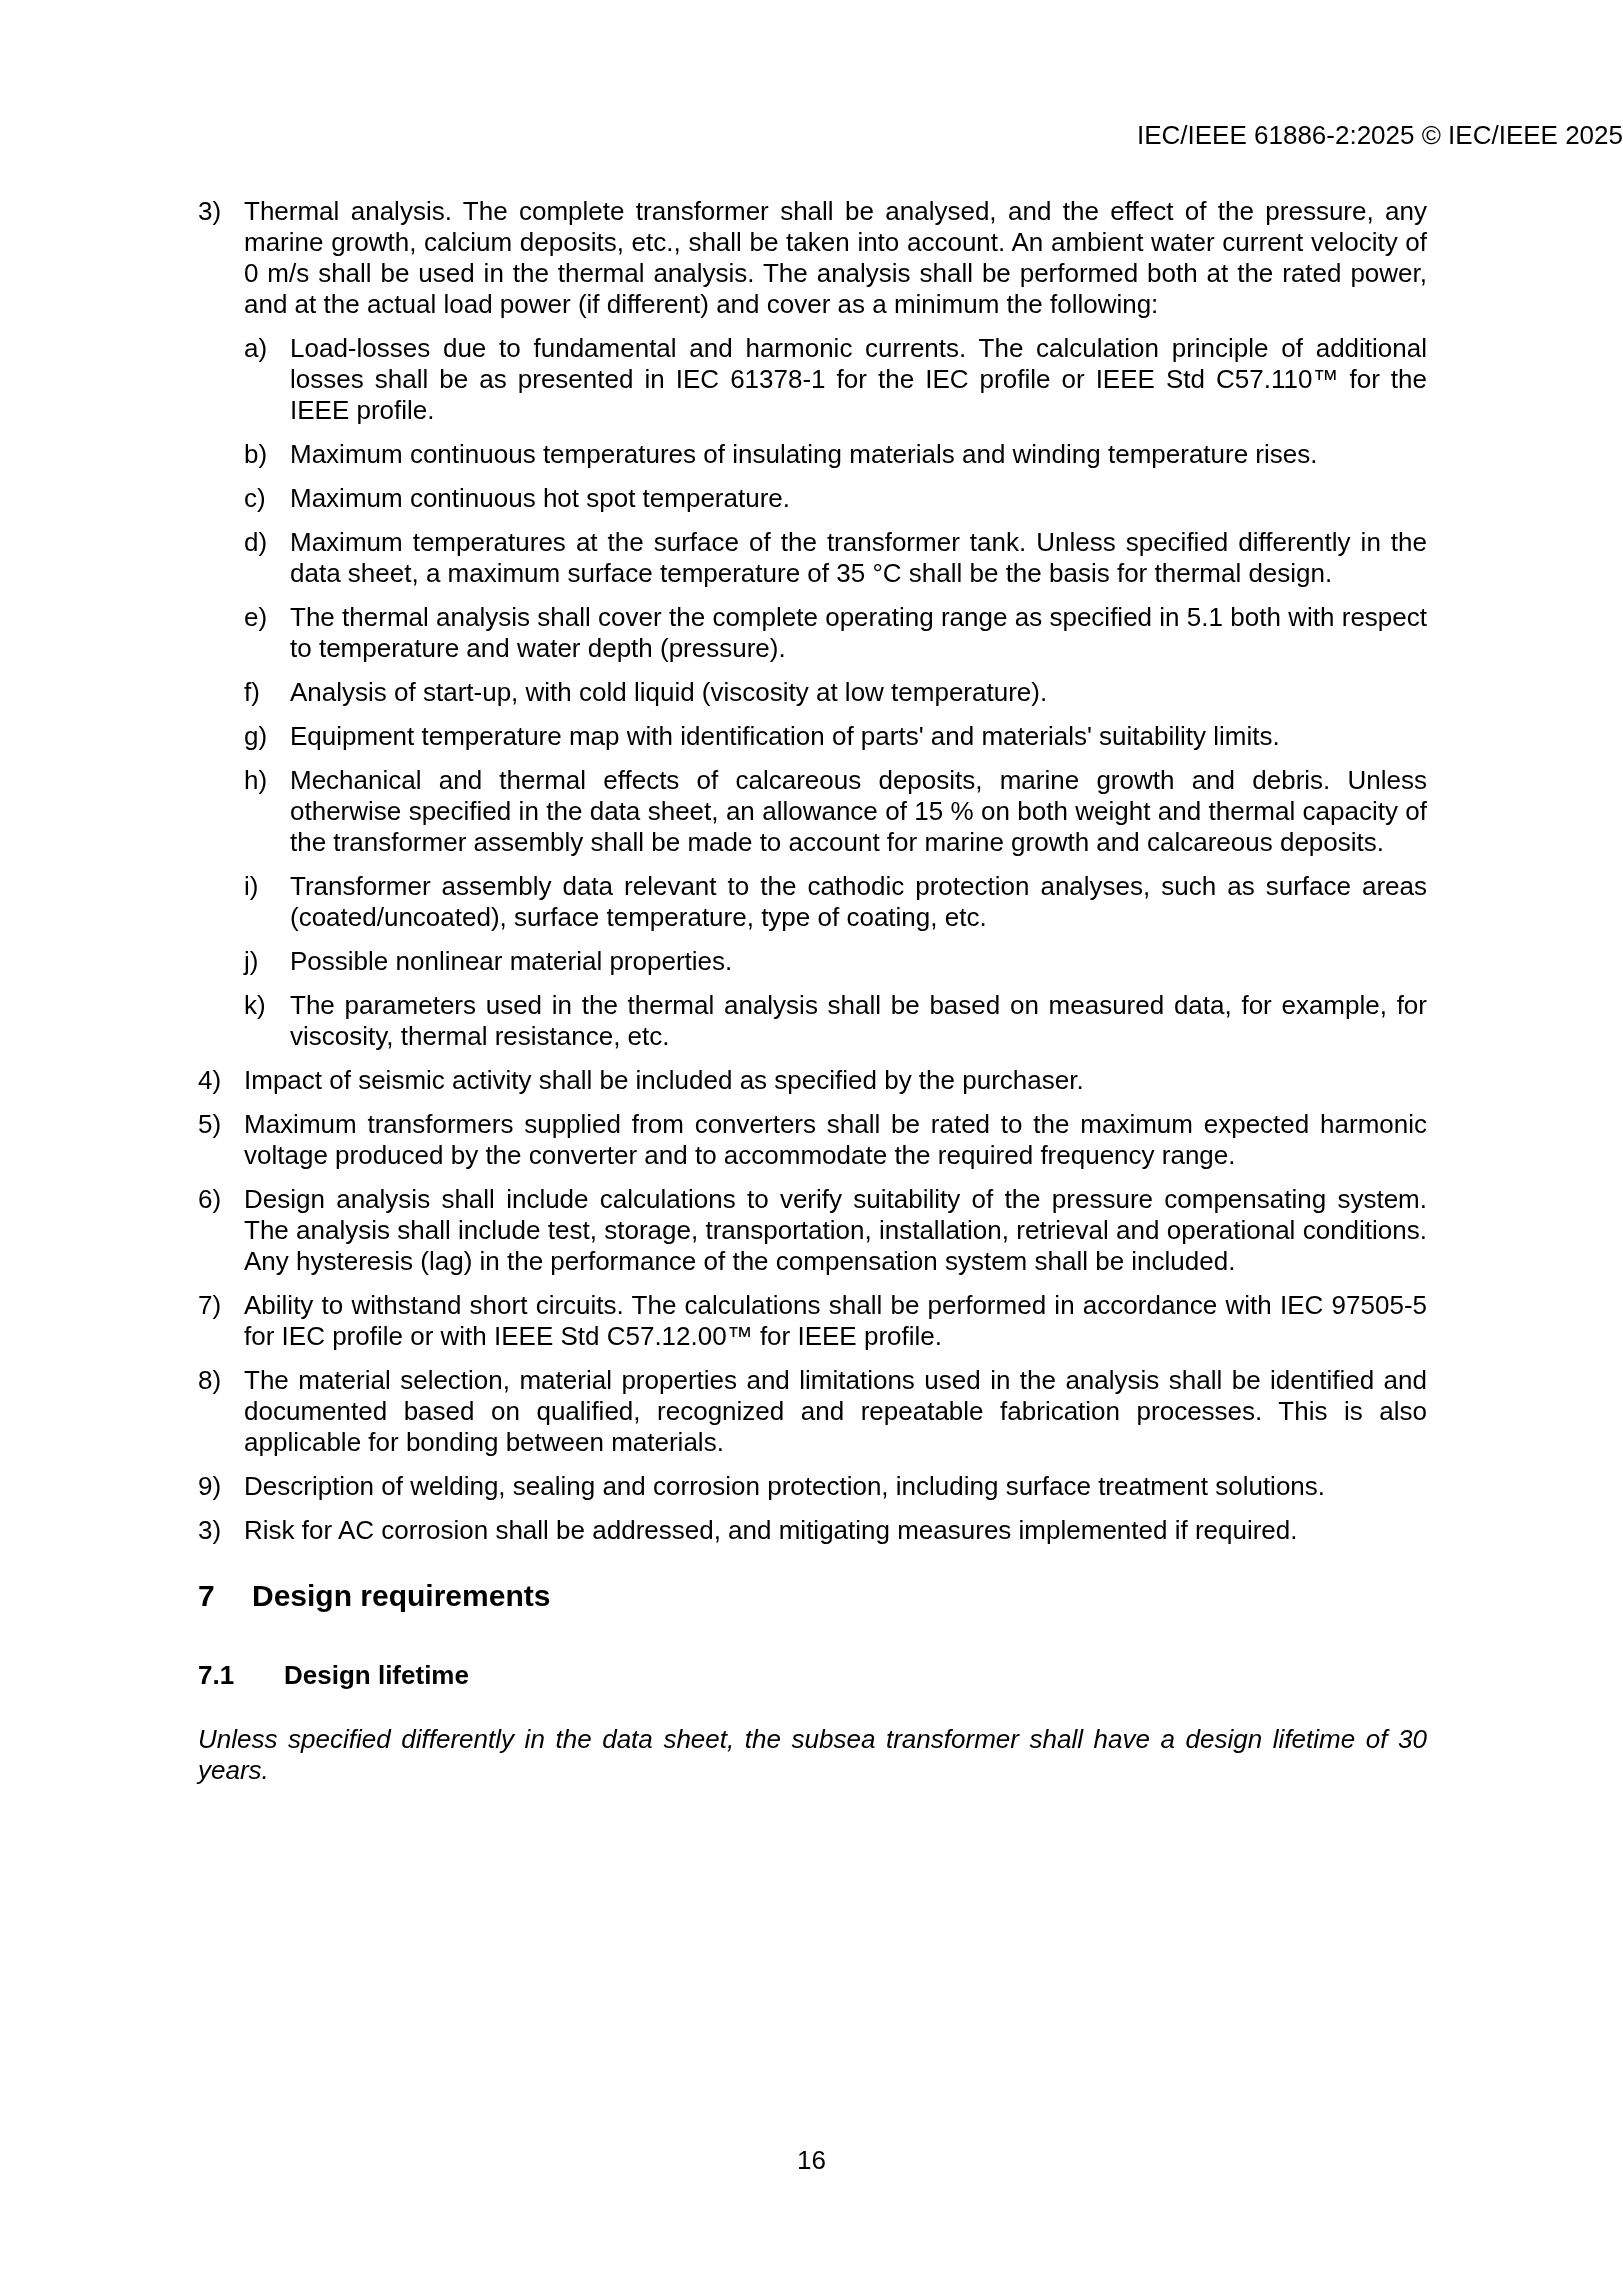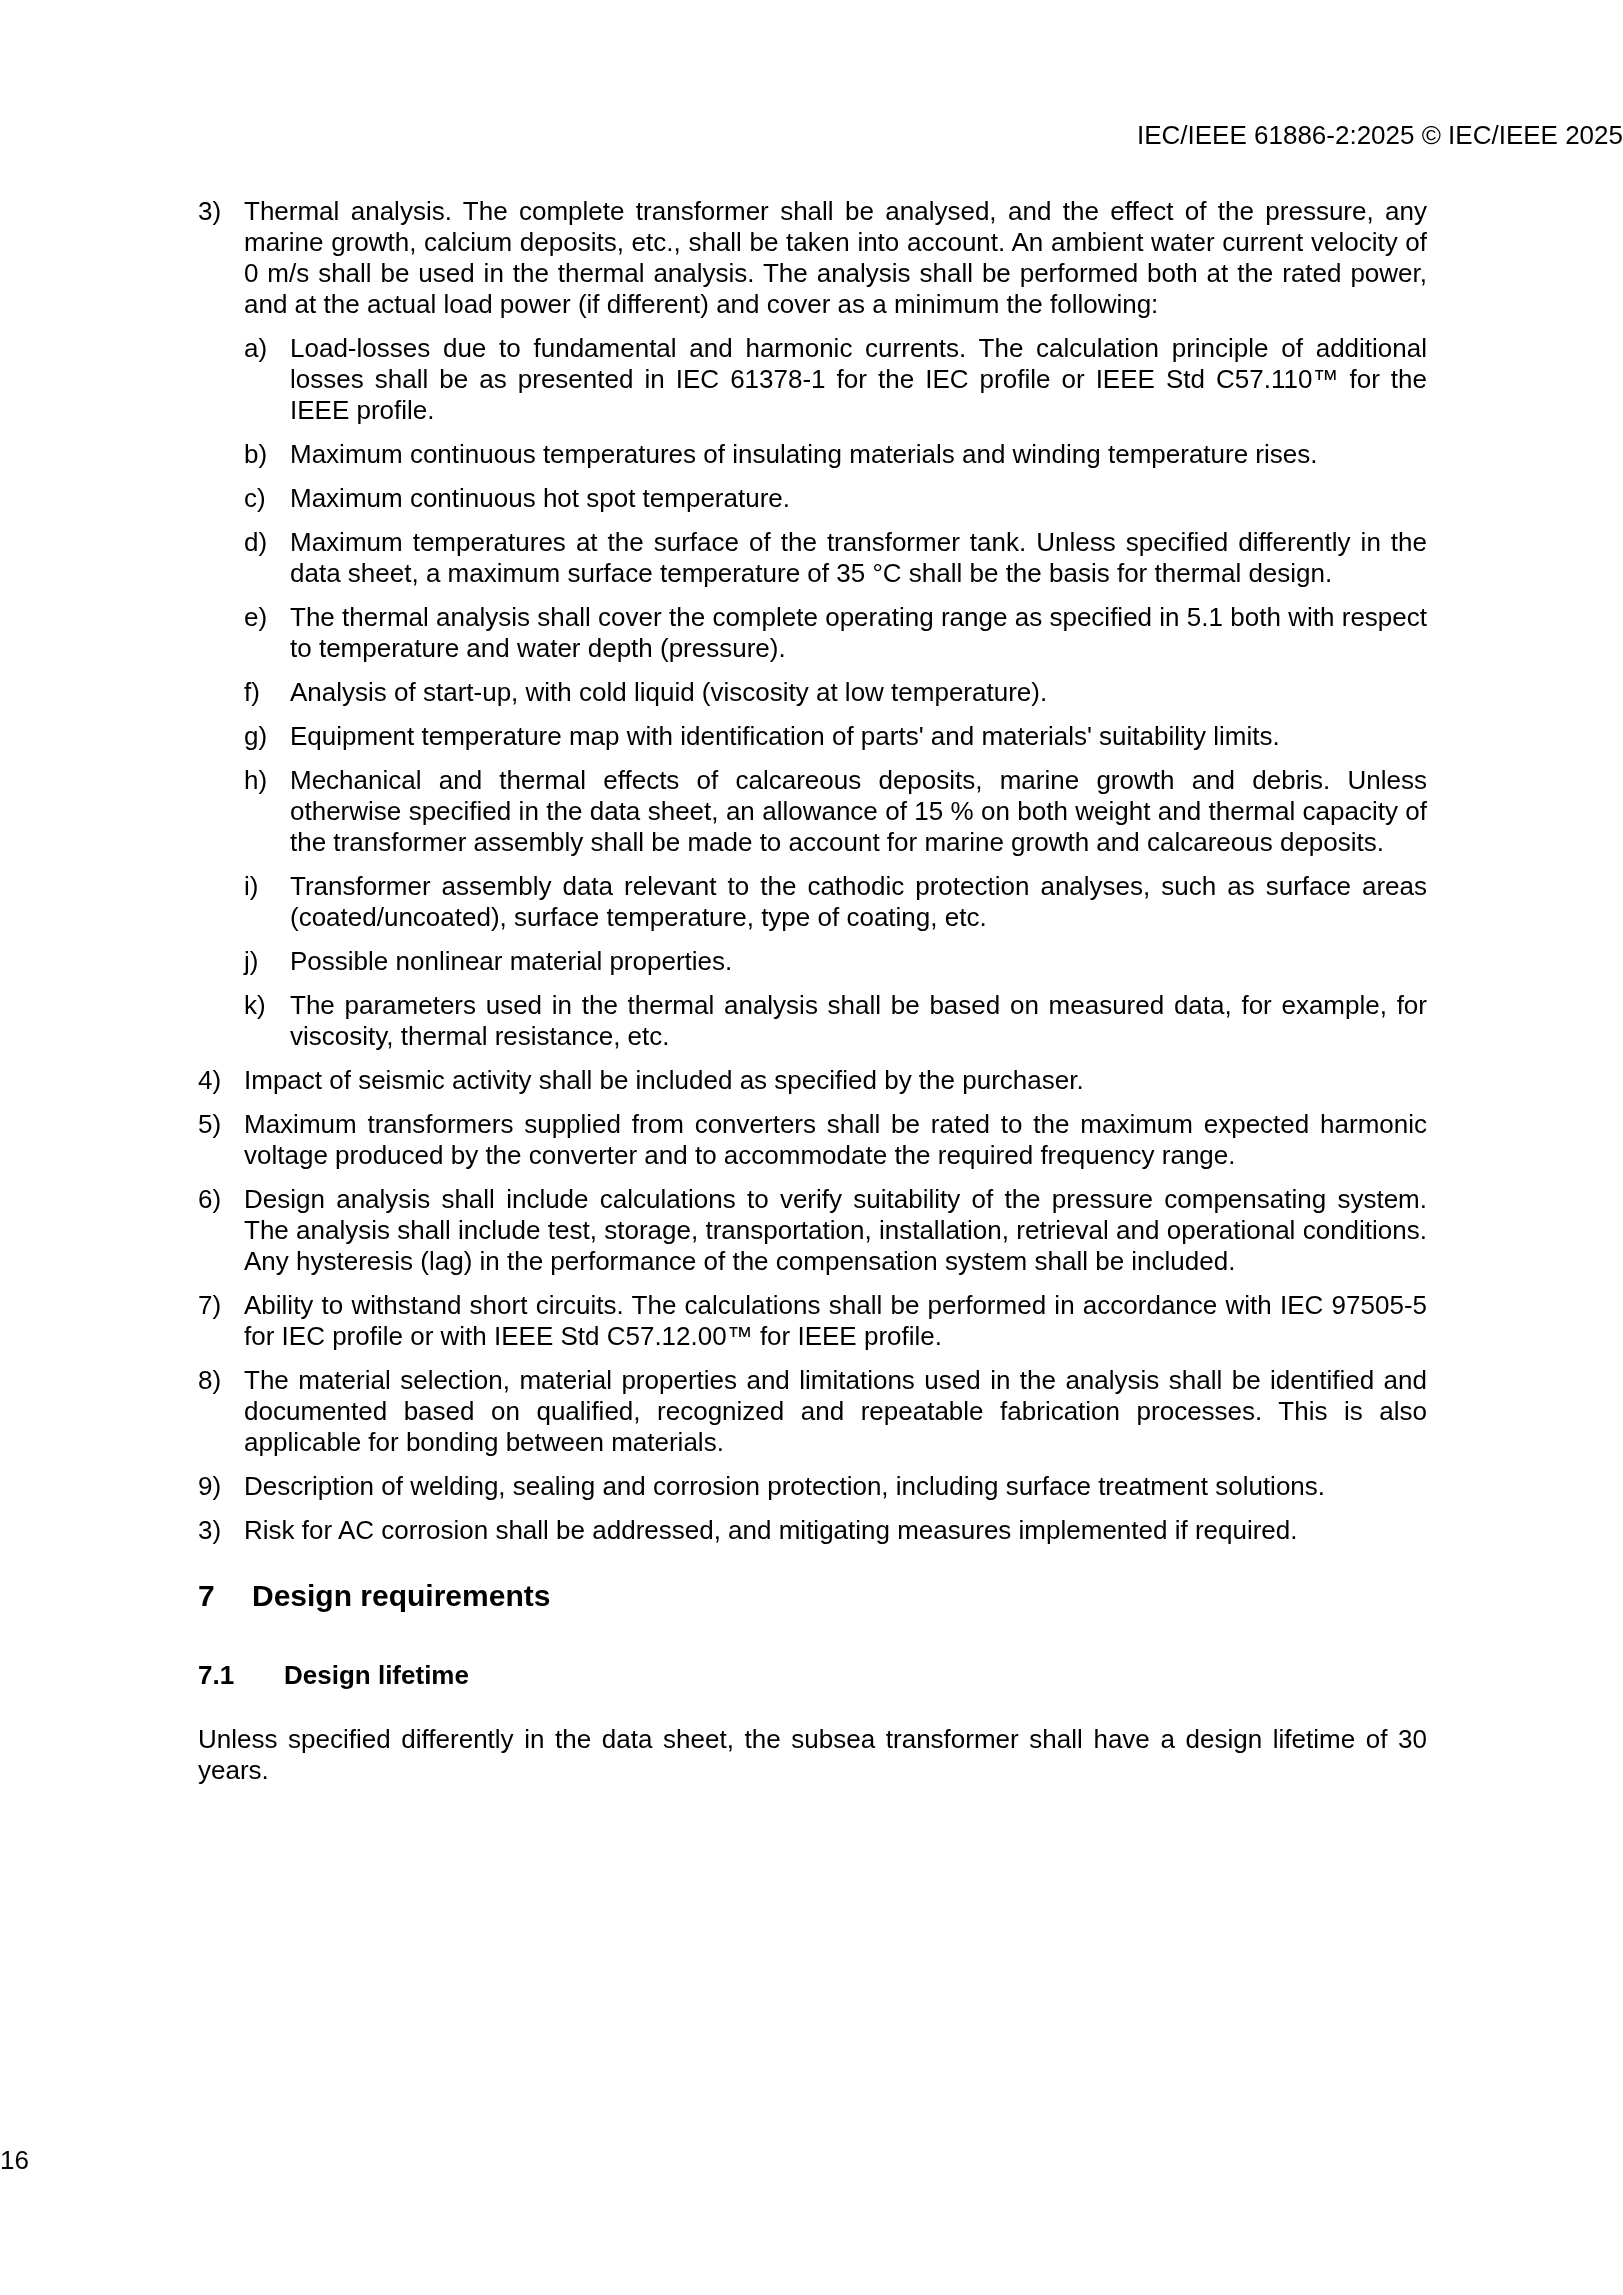--- a/index.html
+++ b/index.html
@@ -26,23 +26,23 @@
   .heading1 {
     display: flex; font-weight: bold; font-size: 30px; line-height: 37px;
     margin-top: 31px; margin-bottom: 46px;
   }
   .heading1 .hnum { flex: 0 0 54px; }
   .heading2 {
     display: flex; font-weight: bold; font-size: 26px; line-height: 31px;
     margin-bottom: 33px;
   }
   .heading2 .hnum { flex: 0 0 86px; }
-  .para { text-align: justify; }
+  .para { text-align: justify; font-style: italic; }
   .page-number {
-    position: absolute; top: 2145px; left: 0; width: 1623px; 
+    position: absolute; top: 2145px; left: 0; width: 1623px; text-align: center;
     font-size: 26px; line-height: 31px;
   }
 </style>
 </head>
 <body>
 
 <div class="running-header">IEC/IEEE 61886-2:2025 © IEC/IEEE 2025</div>
 
 <div class="content">
 

